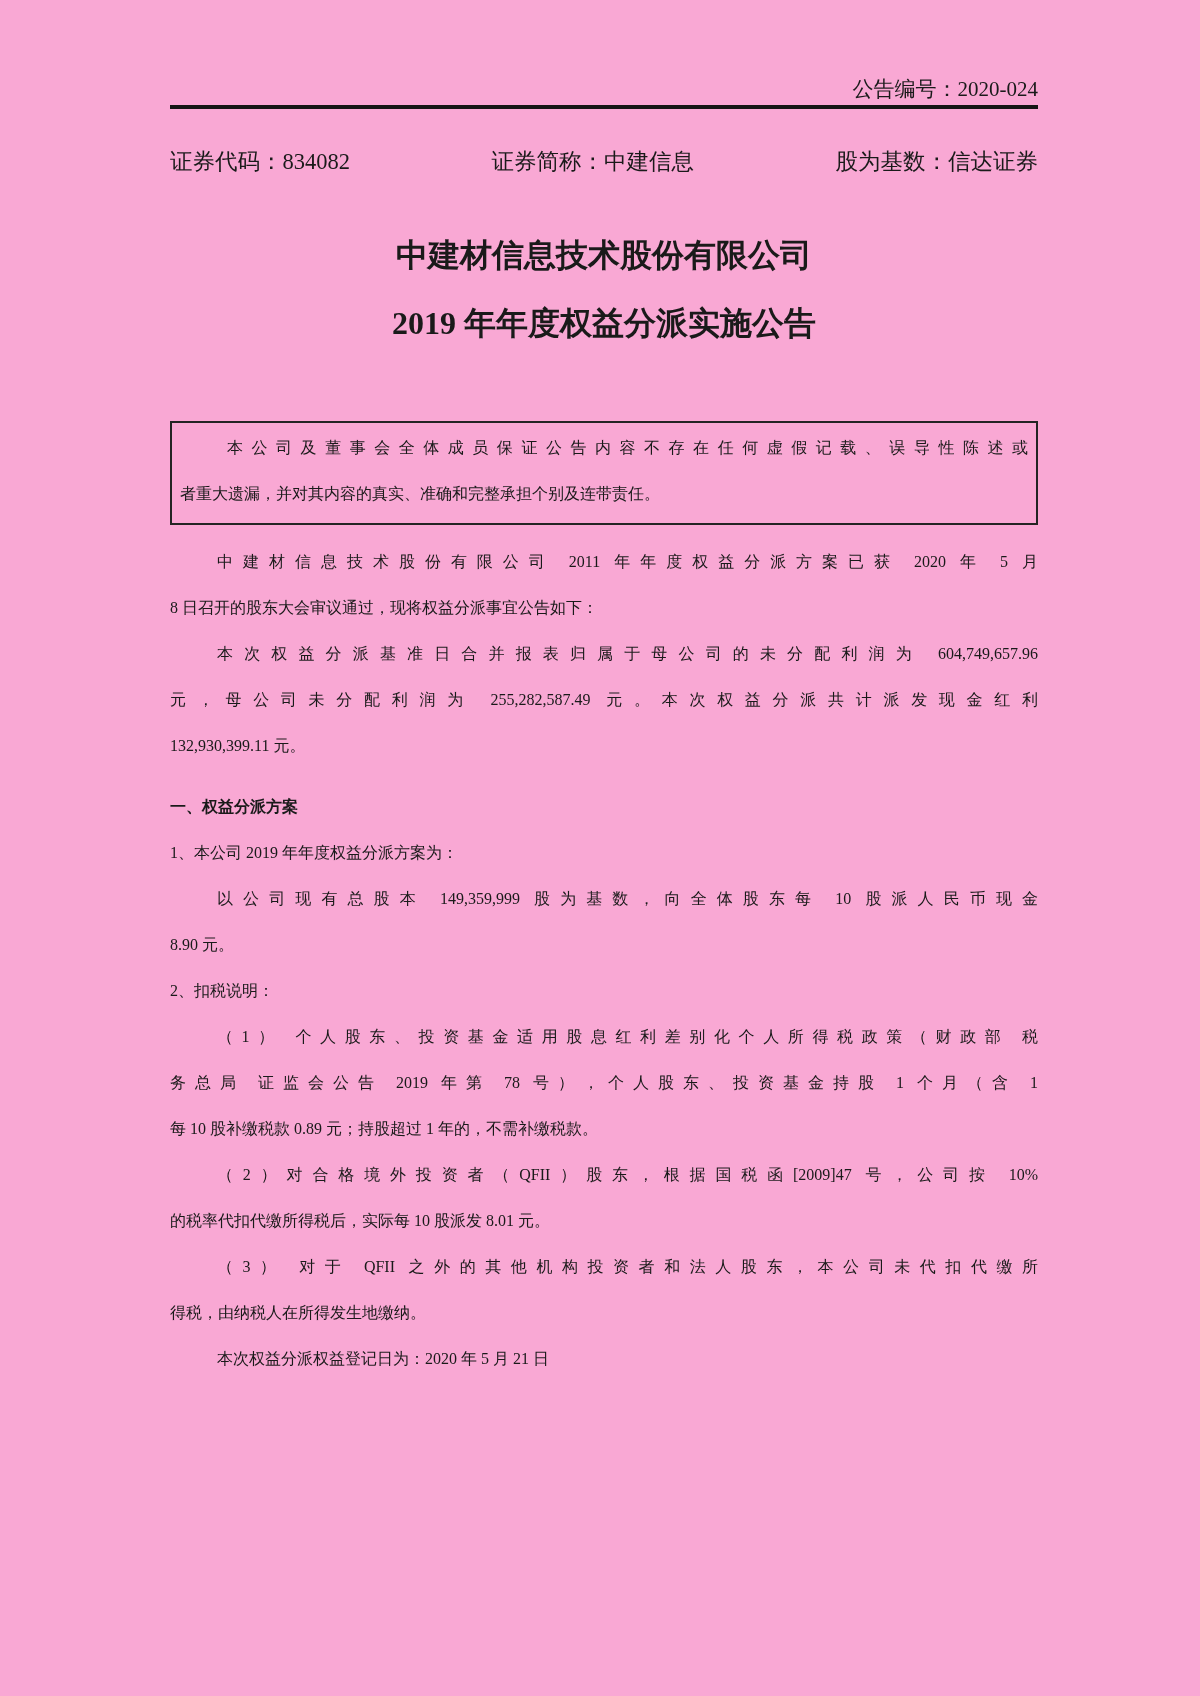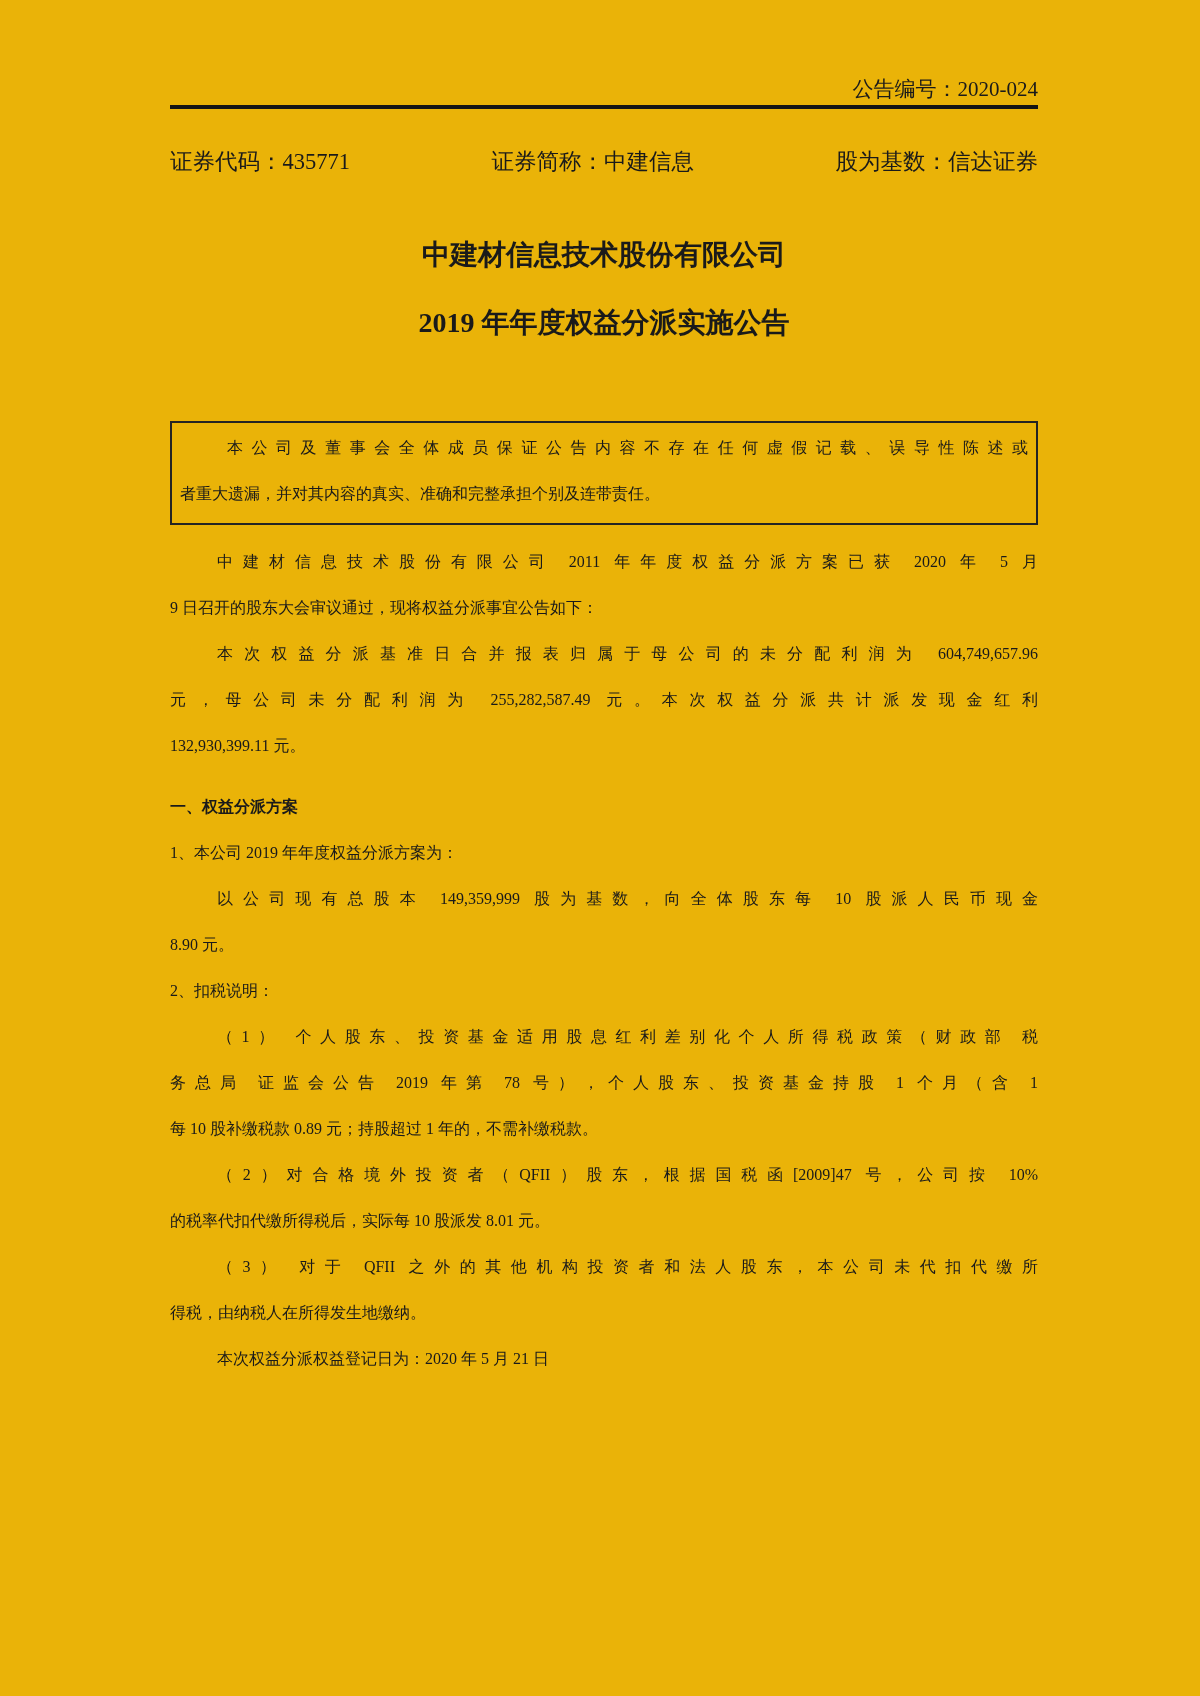--- a/index.html
+++ b/index.html
@@ -1,21 +1,21 @@
 <!DOCTYPE html>
 <html><head>
 <meta charset="utf-8">
 <style>
   html,body { margin:0; padding:0; background:#e9e9e9; }
   .page {
     position: relative;
     width: 1200px;
     height: 1696px;
     margin: 0 auto;
-    background: #eab308;
+    background: #f9a8d4;
     box-shadow: 0 0 4px rgba(0,0,0,.25);
     font-family: "Liberation Serif", "DejaVu Serif", serif;
     color: #1a1a1a;
     overflow: hidden;
   }
   .content {
     position: absolute;
     left: 170px;
     width: 868px;
     top: 0;
@@ -33,21 +33,21 @@
   .info-row {
     display: flex;
     justify-content: space-between;
     margin-top: 38px;
     font-size: 22.5px;
     line-height: 30px;
   }
   .doc-title {
     text-align: center;
     font-weight: bold;
-    font-size: 28px;
+    font-size: 32px;
     line-height: 36px;
   }
   .doc-title.first { margin-top: 60px; }
   .doc-title.second { margin-top: 32px; }
   .disclaimer-box {
     margin-top: 80px;
     border: 2px solid #242424;
     padding: 2px 8px 6px 8px;
   }
   .tline {
@@ -67,36 +67,36 @@
 <body>
 
 <div class="page">
   <div class="content">
 
     <div class="notice-line">公告编号：2020-024</div>
 
     <div class="head-rule"></div>
 
     <div class="info-row">
-      <span>证券代码：435771</span>
+      <span>证券代码：834082</span>
       <span>证券简称：中建信息</span>
       <span>股为基数：信达证券</span>
     </div>
 
     <div class="doc-title first">中建材信息技术股份有限公司</div>
     <div class="doc-title second">2019 年年度权益分派实施公告</div>
 
     <div class="disclaimer-box">
       <div class="tline ind fill">本公司及董事会全体成员保证公告内容不存在任何虚假记载、误导性陈述或</div>
       <div class="tline">者重大遗漏，并对其内容的真实、准确和完整承担个别及连带责任。</div>
     </div>
 
     <div class="body-block">
       <div class="tline ind fill">中建材信息技术股份有限公司 2011 年年度权益分派方案已获 2020 年 5 月</div>
-      <div class="tline">9 日召开的股东大会审议通过，现将权益分派事宜公告如下：</div>
+      <div class="tline">8 日召开的股东大会审议通过，现将权益分派事宜公告如下：</div>
       <div class="tline ind fill">本次权益分派基准日合并报表归属于母公司的未分配利润为 604,749,657.96</div>
       <div class="tline fill">元，母公司未分配利润为 255,282,587.49 元。本次权益分派共计派发现金红利</div>
       <div class="tline">132,930,399.11 元。</div>
       <div class="tline bold mt-heading">一、权益分派方案</div>
       <div class="tline">1、本公司 2019 年年度权益分派方案为：</div>
       <div class="tline ind fill">以公司现有总股本 149,359,999 股为基数，向全体股东每 10 股派人民币现金</div>
       <div class="tline">8.90 元。</div>
       <div class="tline">2、扣税说明：</div>
       <div class="tline ind fill">（1） 个人股东、投资基金适用股息红利差别化个人所得税政策（财政部 税</div>
       <div class="tline fill">务总局 证监会公告 2019 年第 78 号），个人股东、投资基金持股 1 个月（含 1</div>

